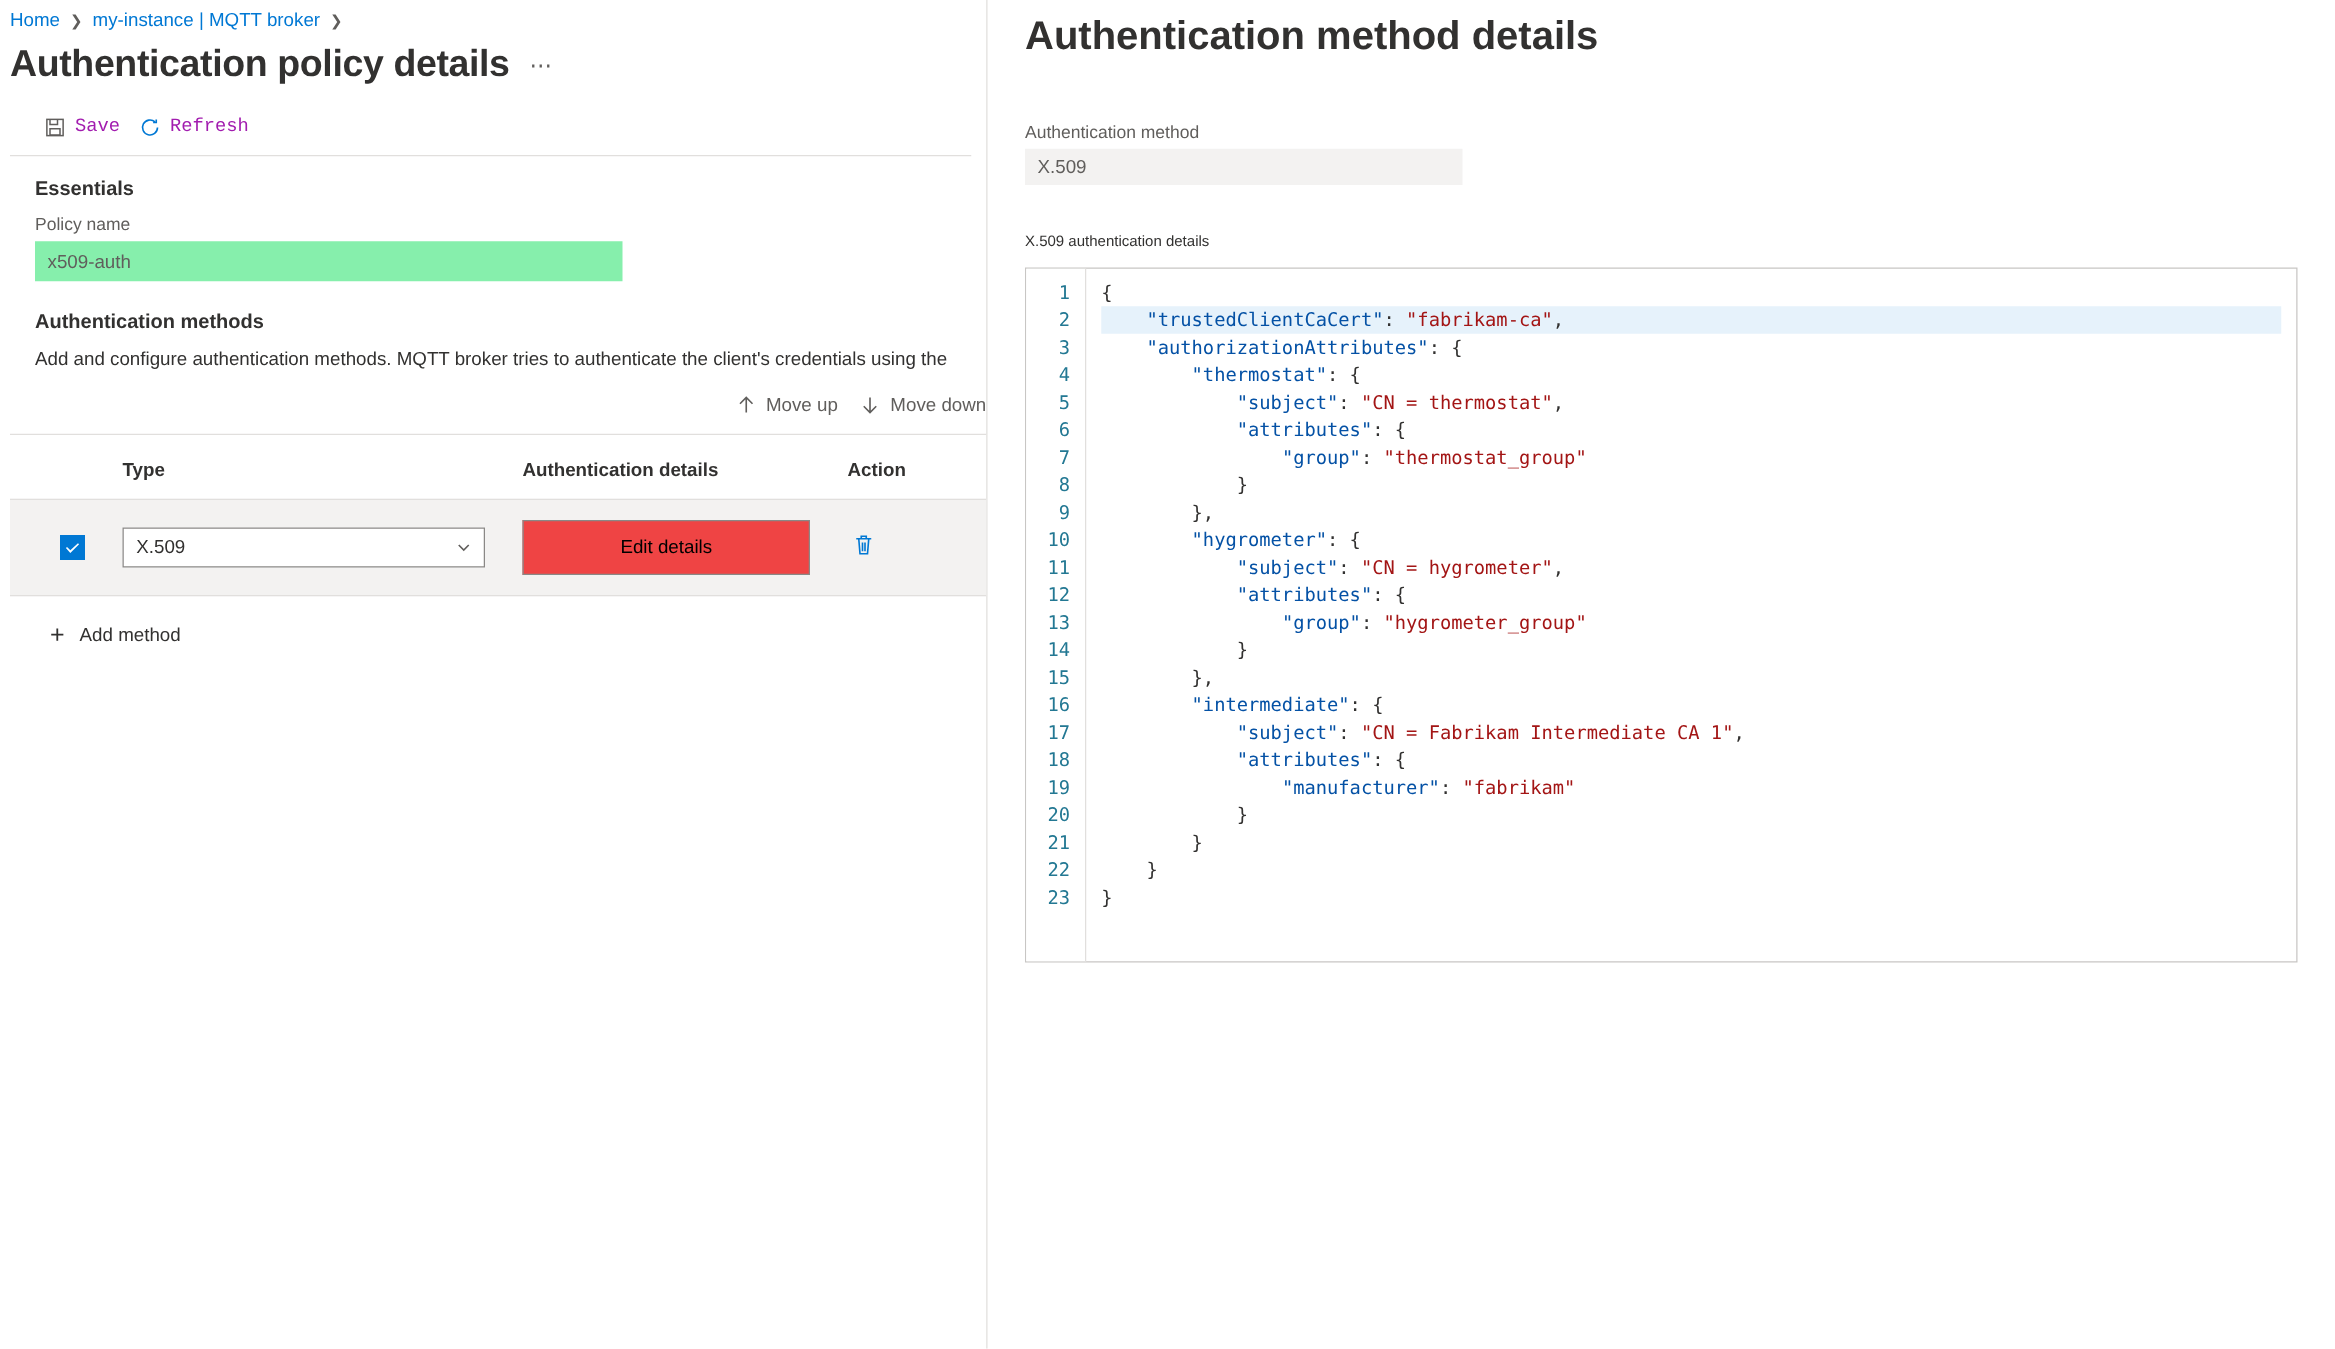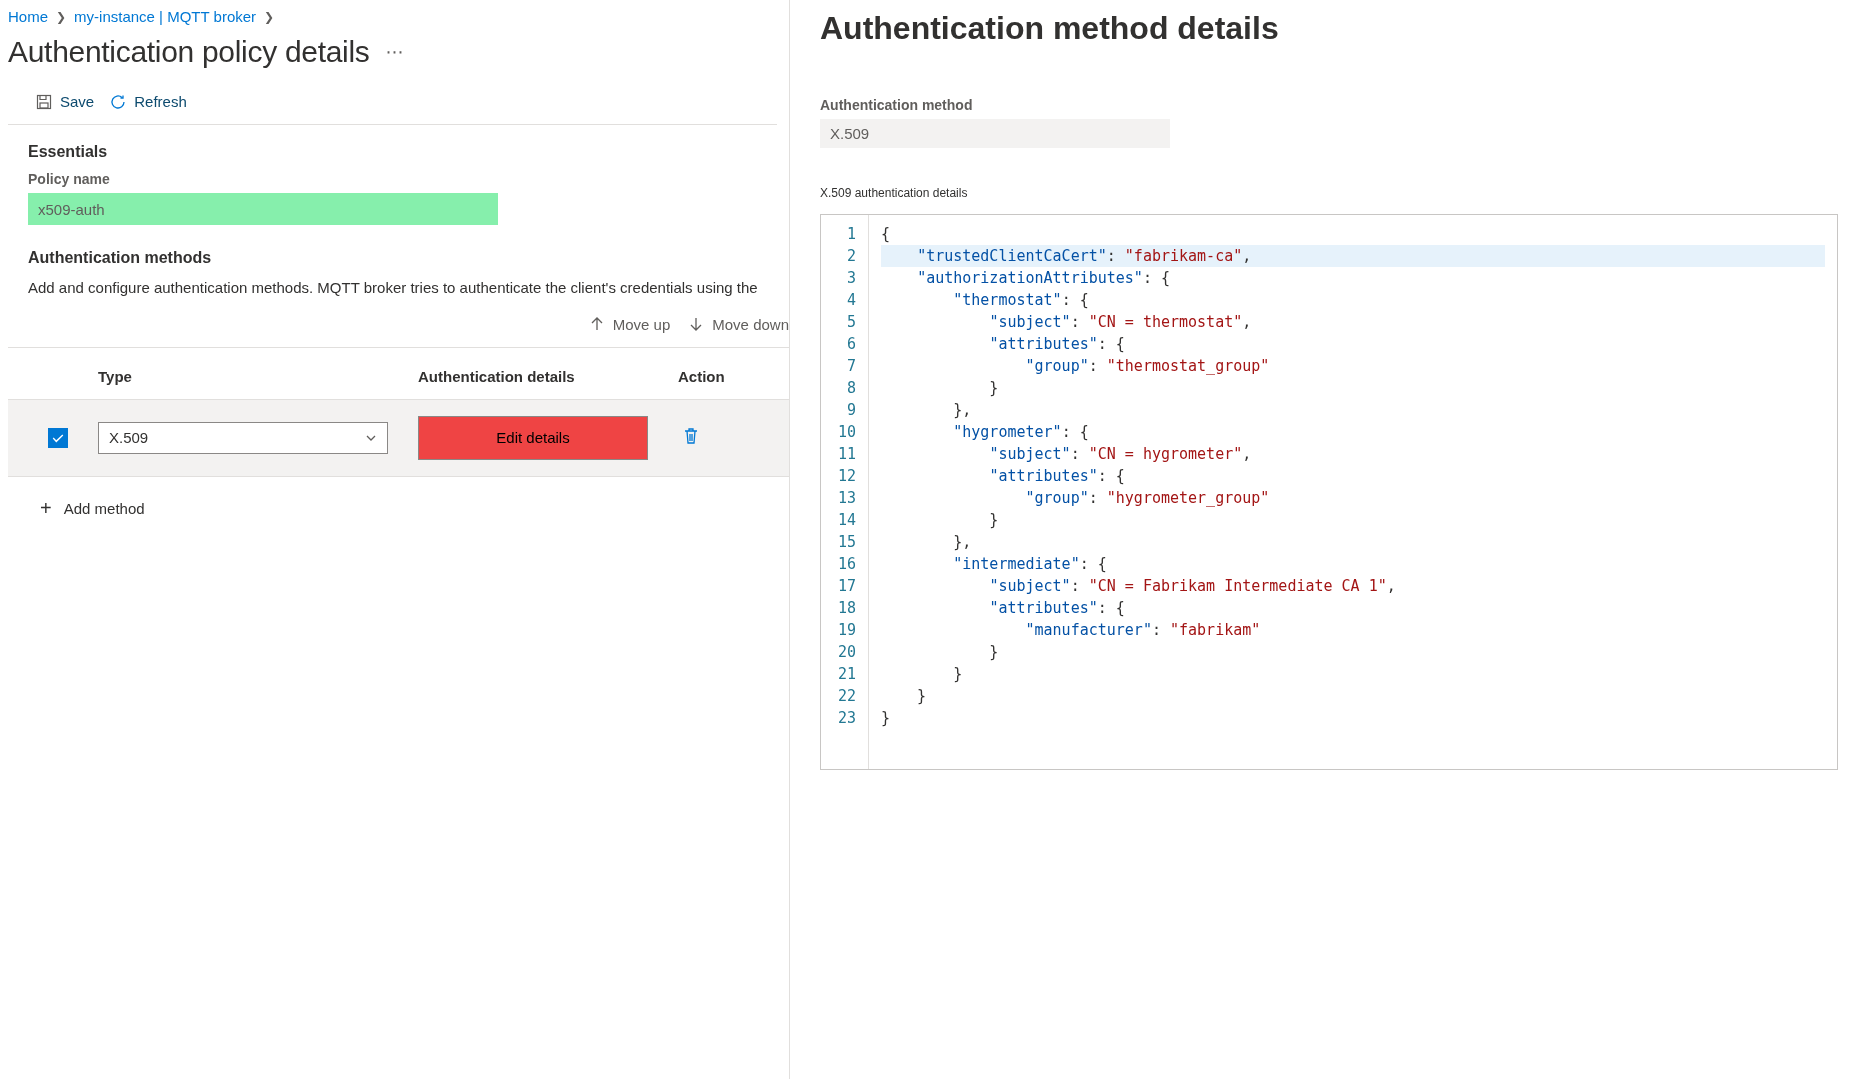--- a/index.html
+++ b/index.html
@@ -24,44 +24,45 @@
   .breadcrumb {
     display: flex;
     align-items: center;
     gap: 8px;
     font-size: 15px;
     margin-bottom: 10px;
   }
   .breadcrumb a { color: #0078d4; text-decoration: none; }
   .breadcrumb .chev { color: #605e5c; font-size: 12px; }
   .page-title-row { display: flex; align-items: center; gap: 16px; }
-  h1.page-title { font-size: 30px; font-weight: 400; letter-spacing: -0.3px; }
+  h1.page-title { font-size: 30px; font-weight: 700; letter-spacing: -0.3px; }
   .more-dots { font-size: 18px; color: #605e5c; letter-spacing: 2px; cursor: pointer; }
   .toolbar {
     display: flex;
     align-items: center;
     gap: 16px;
     padding: 24px 0 14px 28px;
     border-bottom: 1px solid #e1dfdd;
     margin-right: 12px;
   }
   .toolbar-btn {
     display: inline-flex;
     align-items: center;
     gap: 8px;
     font-size: 15px;
-    color: #0c4a6e;
+    color: #a21caf;
     background: none;
     border: none;
     cursor: pointer;
+    font-family: Liberation Mono, monospace;
   }
   .toolbar-btn svg { width: 16px; height: 16px; }
   .section { padding: 18px 0 0 20px; }
   .section-title { font-size: 16px; font-weight: 600; margin-bottom: 10px; }
-  .field-label { font-size: 14px; color: #605e5c; margin-bottom: 6px; font-weight: bold; }
+  .field-label { font-size: 14px; color: #605e5c; margin-bottom: 6px; }
   .text-input {
     width: 470px;
     height: 32px;
     border: none;
     background: #86efac;
     padding: 0 10px;
     font-size: 15px;
     color: #605e5c;
   }
   .methods-desc { font-size: 15px; margin-top: 6px; line-height: 1.5; }

